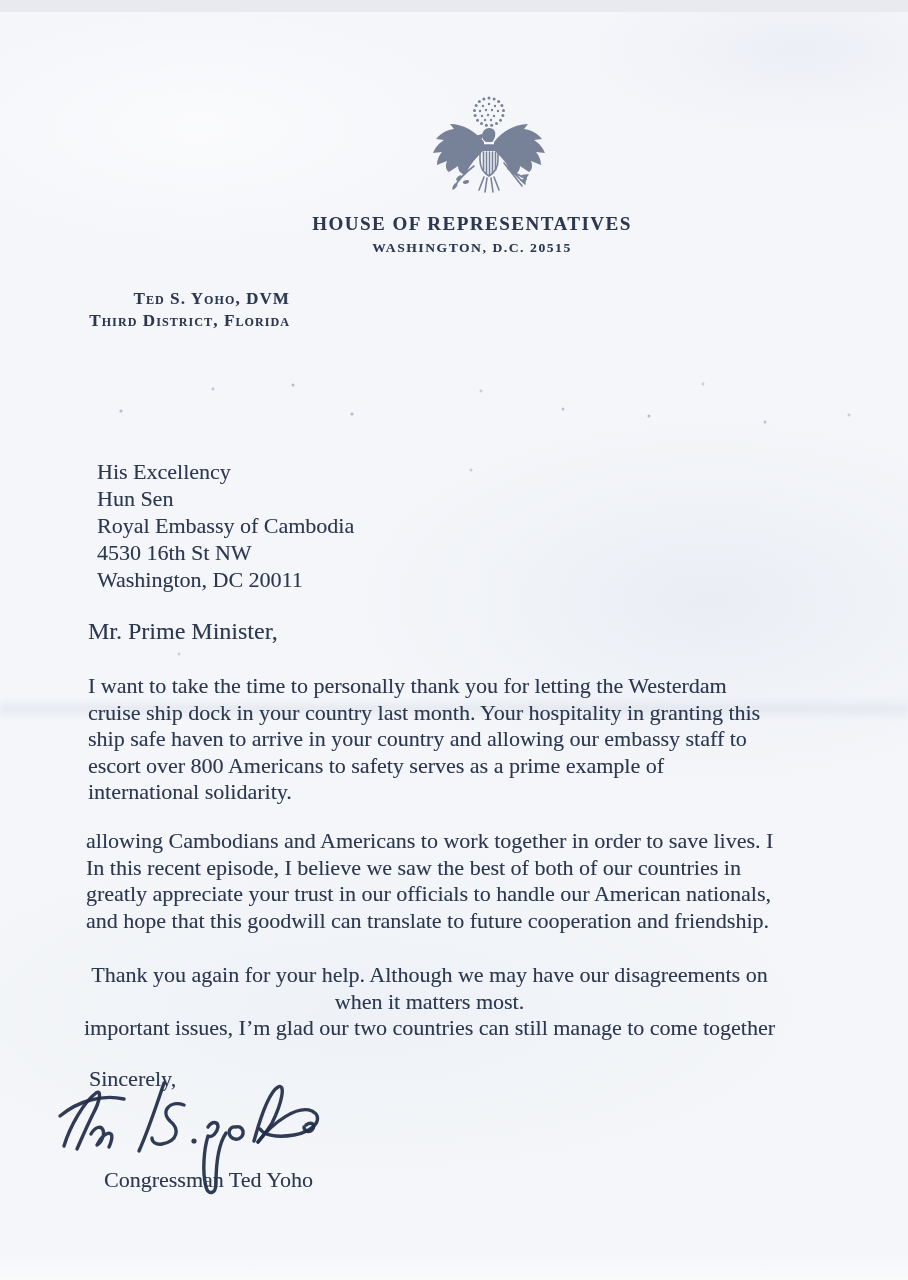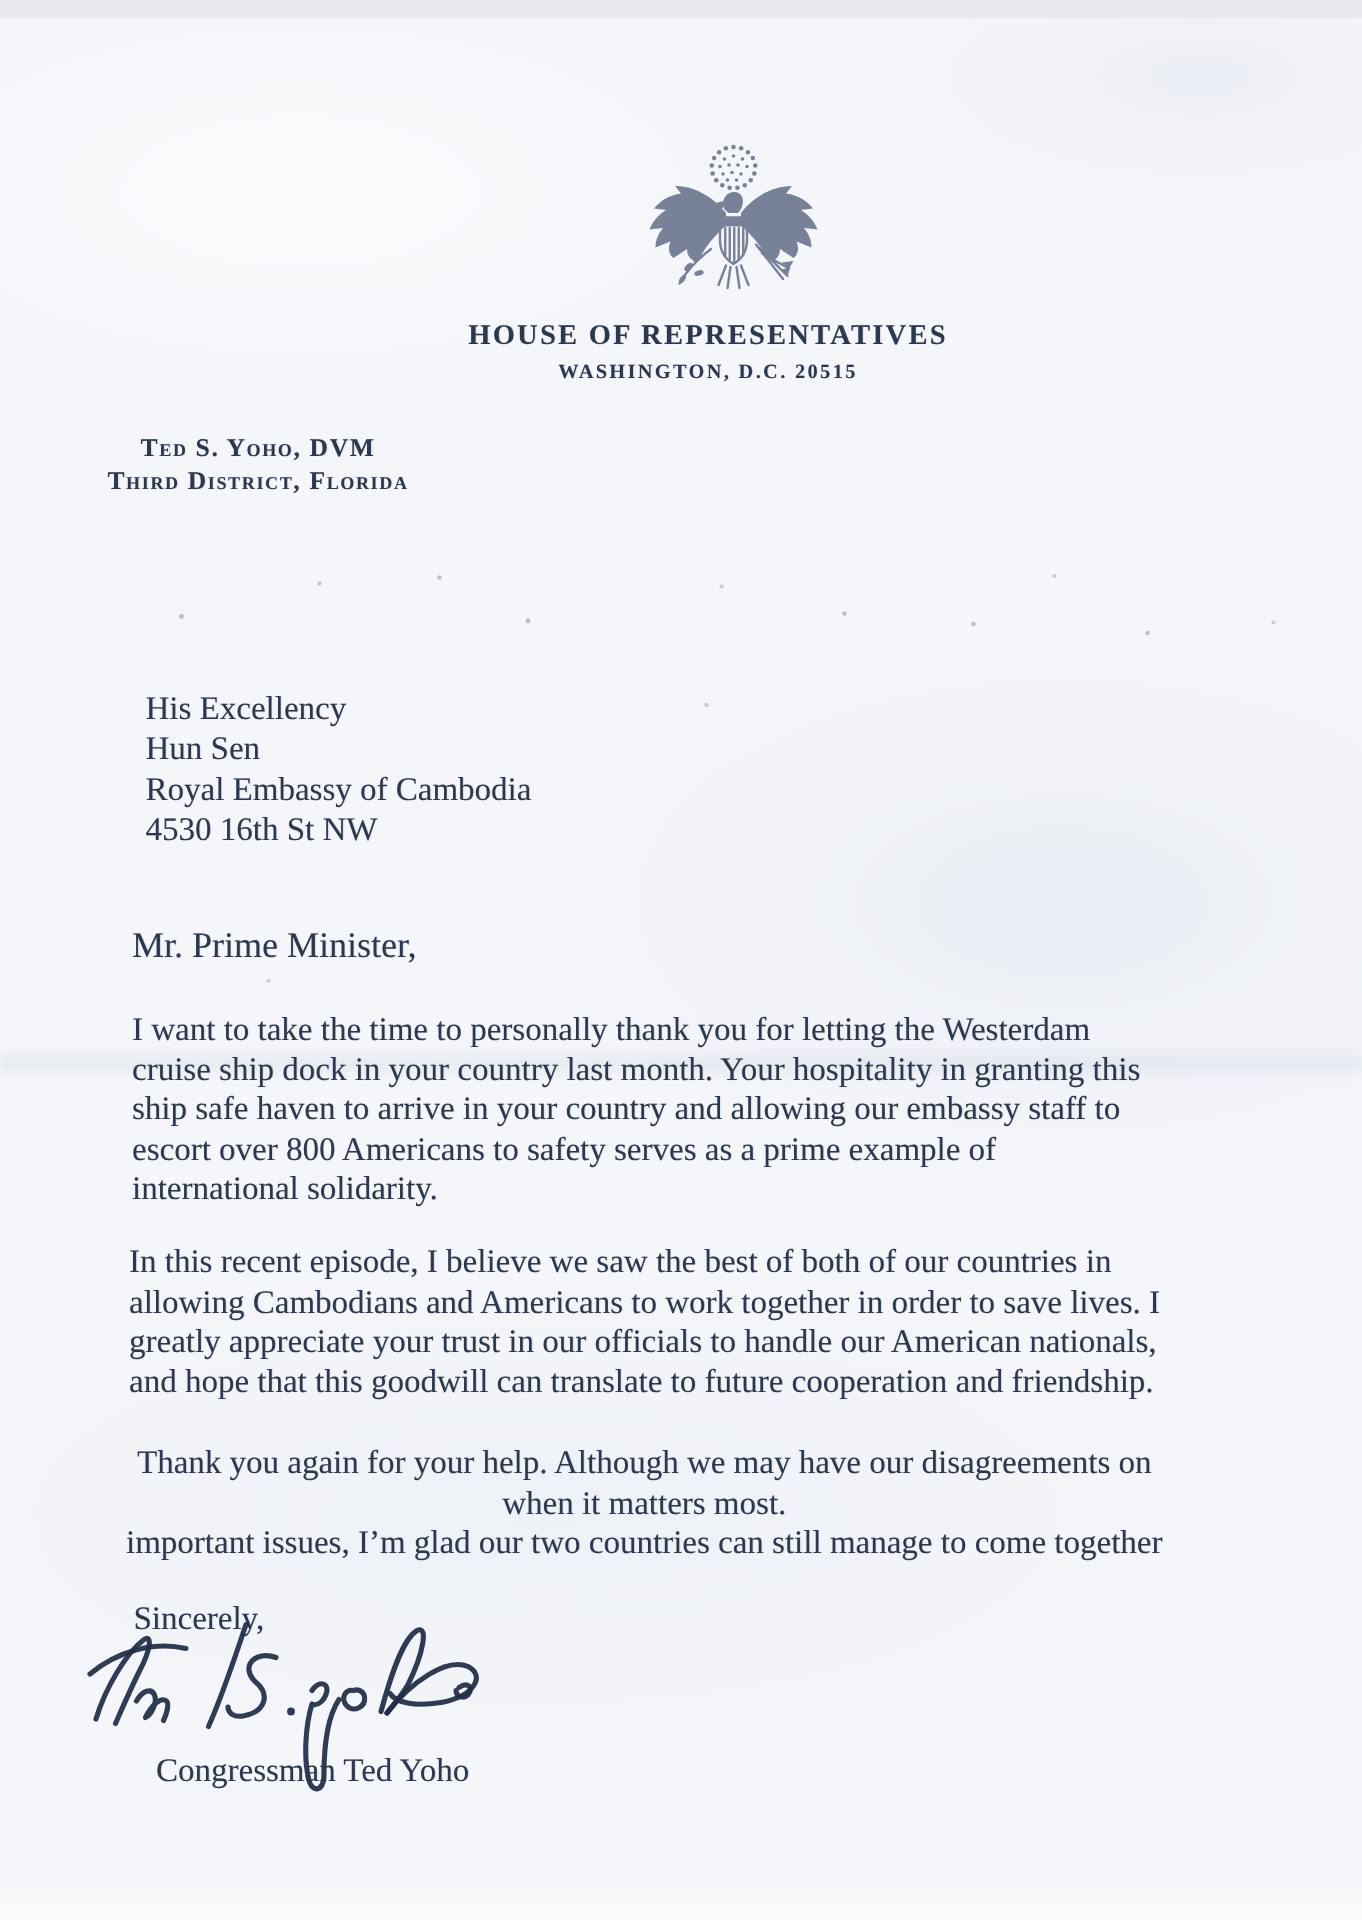--- a/index.html
+++ b/index.html
@@ -43,21 +43,21 @@
       848px 402px 0 .4px rgba(96,106,130,.30),
       470px 457px 0 .5px rgba(96,106,130,.30),
       178px 641px 0 .4px rgba(96,106,130,.28);
   }
   .txt{filter:blur(.25px); text-shadow:.3px .3px .6px rgba(44,56,80,.30);}
   
   .seal{position:absolute;left:428px;top:82px;width:122px;height:108px;opacity:.92;filter:blur(.3px);}
   .letterhead{position:absolute;left:250px;top:201px;width:444px;text-align:center;}
   .org{font-size:19px;font-weight:bold;letter-spacing:1.5px;white-space:nowrap;}
   .city{font-size:13.5px;font-weight:bold;letter-spacing:1.6px;margin-top:5px;white-space:nowrap;}
-  .member{position:absolute;left:54px;top:277px;width:236px;text-align:center;
+  .member{position:absolute;left:54px;top:277px;width:236px;text-align:right;
     font-variant:small-caps;font-weight:bold;font-size:17px;letter-spacing:1.1px;}
   .member-name{white-space:nowrap;}
   .member-district{white-space:nowrap;margin-top:2px;}
   
   .recipient{position:absolute;left:97px;top:446px;font-size:22px;line-height:27px;}
   .recipient .line{white-space:nowrap;}
   .salutation{position:absolute;left:88px;top:606px;font-size:24px;white-space:nowrap;}
   .para{font-size:22px;line-height:26.5px;}
   .para .line{white-space:nowrap;}
   .para1{position:absolute;left:88px;top:661px;}
@@ -166,41 +166,42 @@
   <div class="recipient txt">
 
       <div class="line">His Excellency</div>
 
       <div class="line">Hun Sen</div>
 
       <div class="line">Royal Embassy of Cambodia</div>
 
       <div class="line">4530 16th St NW</div>
 
+      <div class="line">Washington, DC 20011</div>
     </div>
 
   <div class="salutation txt">Mr. Prime Minister,</div>
 
   <div class="para para1 txt">
 
       <div class="line">I want to take the time to personally thank you for letting the Westerdam</div>
 
       <div class="line">cruise ship dock in your country last month. Your hospitality in granting this</div>
 
       <div class="line">ship safe haven to arrive in your country and allowing our embassy staff to</div>
 
       <div class="line">escort over 800 Americans to safety serves as a prime example of</div>
 
       <div class="line">international solidarity.</div>
     </div>
   <div class="para para2 txt">
 
+      <div class="line">allowing Cambodians and Americans to work together in order to save lives. I</div>
+
       <div class="line">In this recent episode, I believe we saw the best of both of our countries in</div>
-
-      <div class="line">allowing Cambodians and Americans to work together in order to save lives. I</div>
 
       <div class="line">greatly appreciate your trust in our officials to handle our American nationals,</div>
 
       <div class="line">and hope that this goodwill can translate to future cooperation and friendship.</div>
     </div>
   <div class="para para3 txt">
 
       <div class="line">Thank you again for your help. Although we may have our disagreements on</div>
 
       <div class="line">when it matters most.</div>

